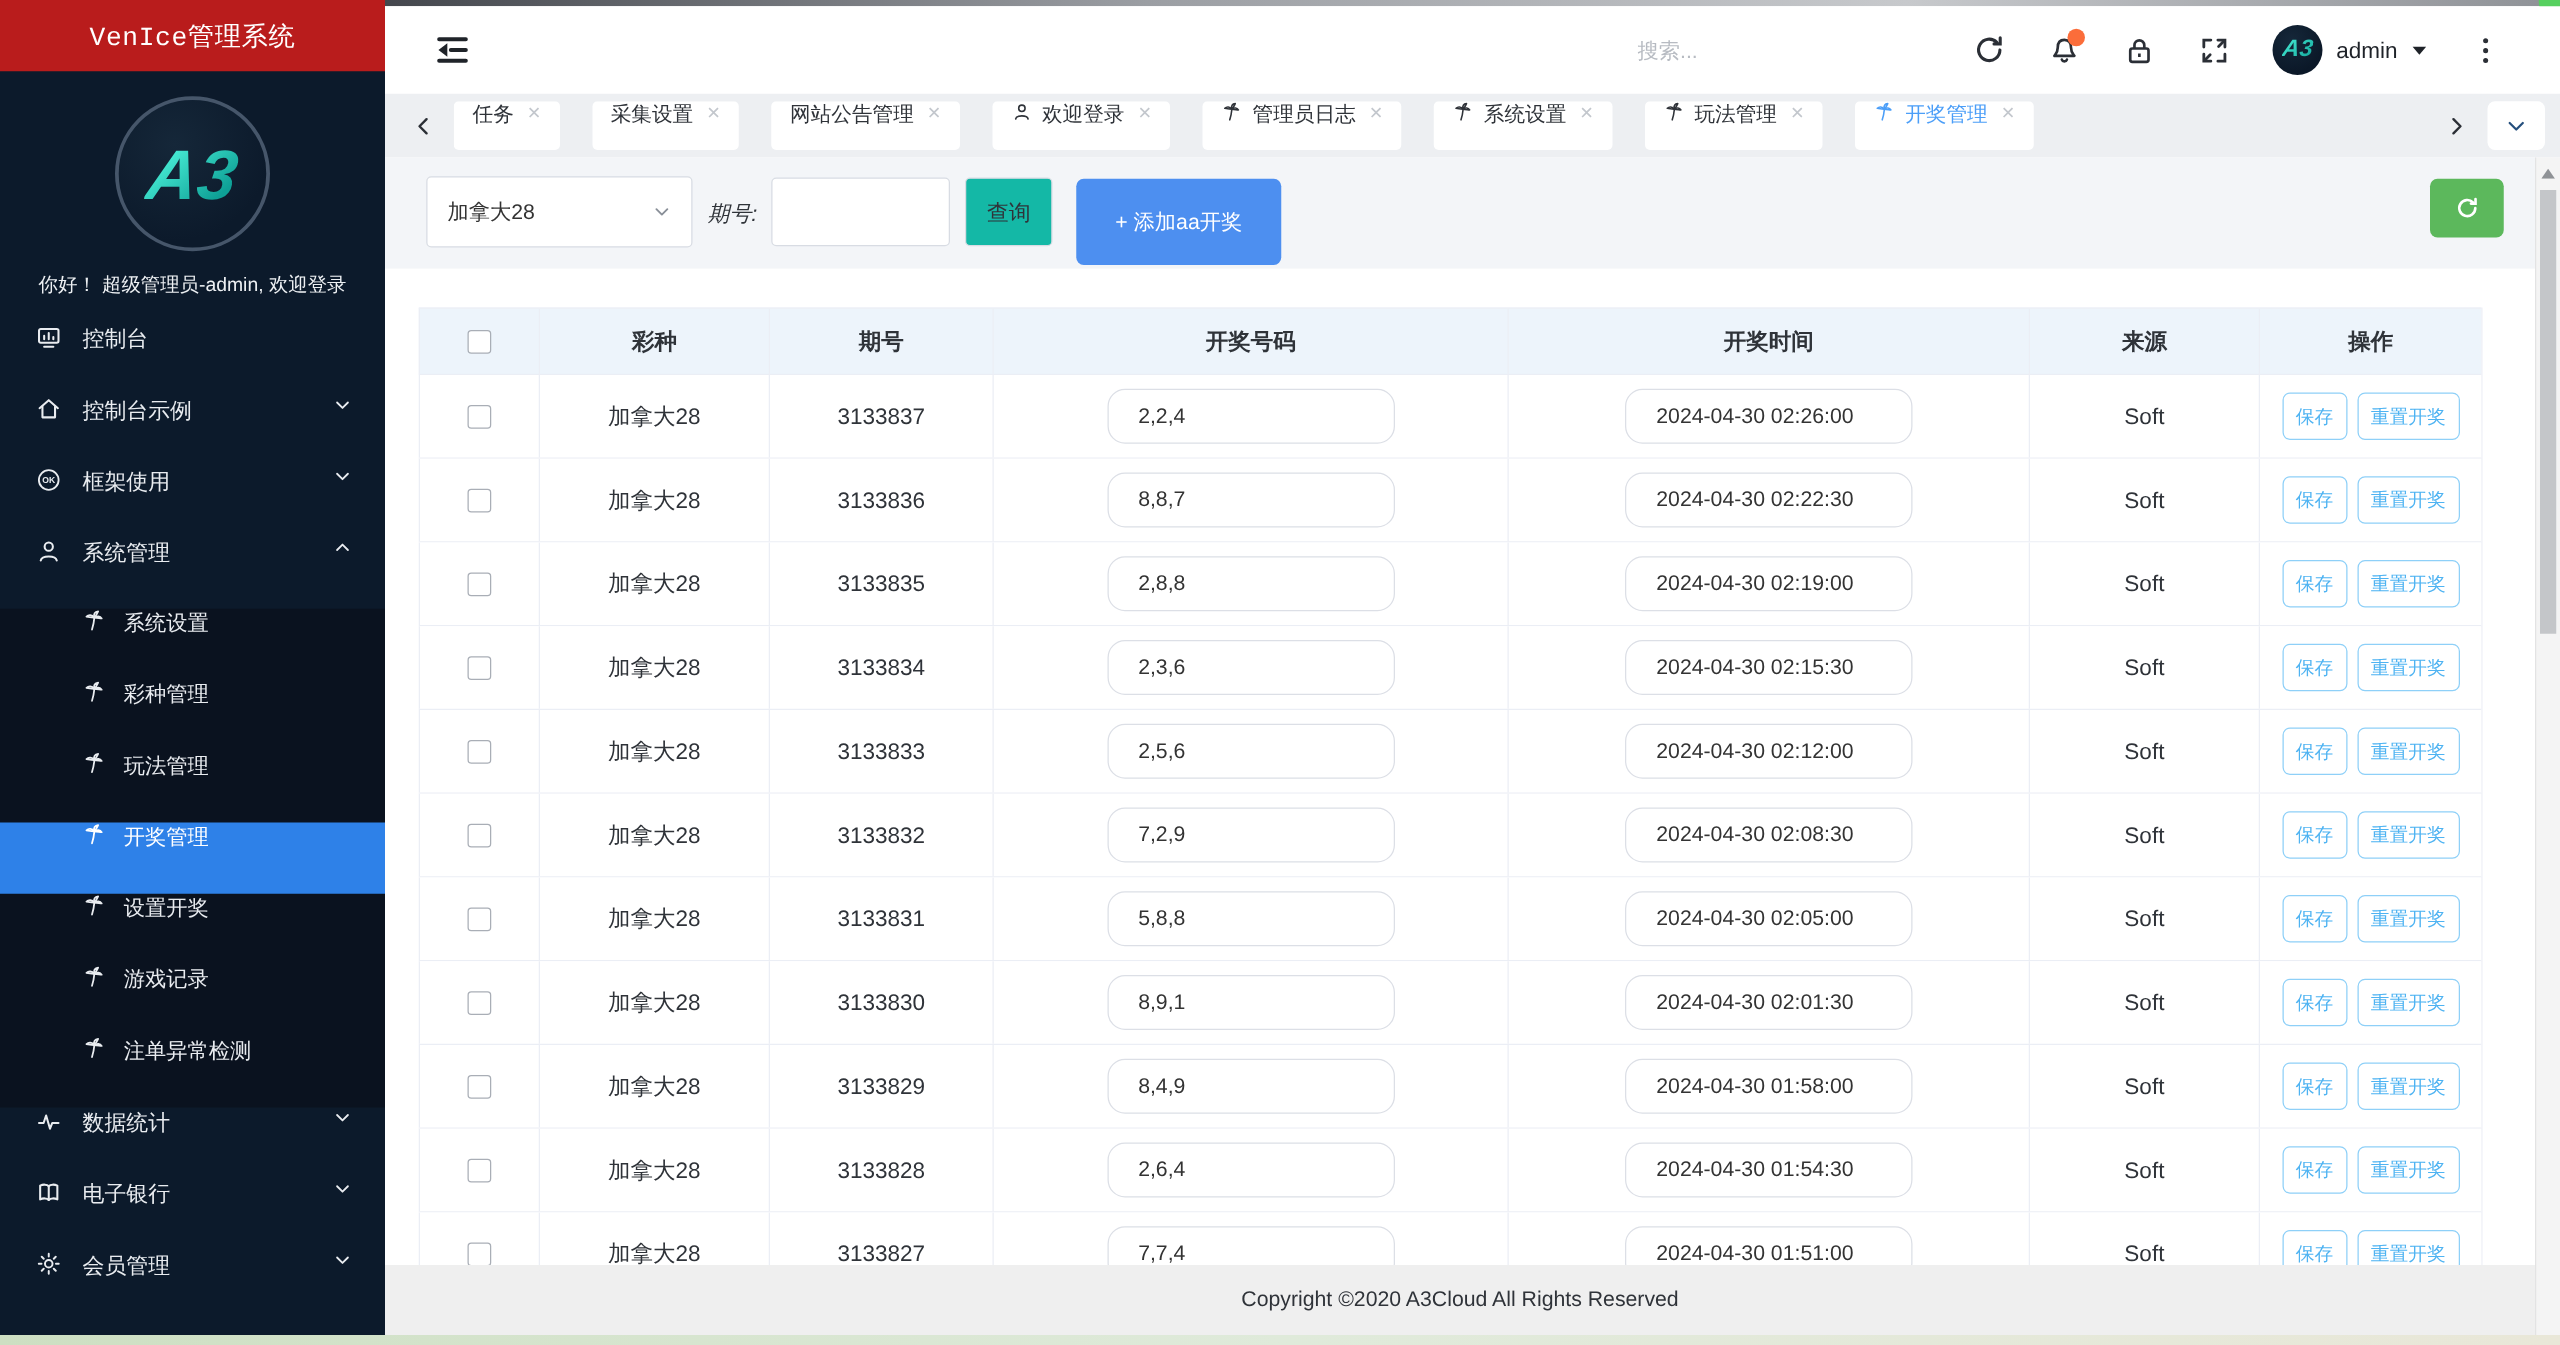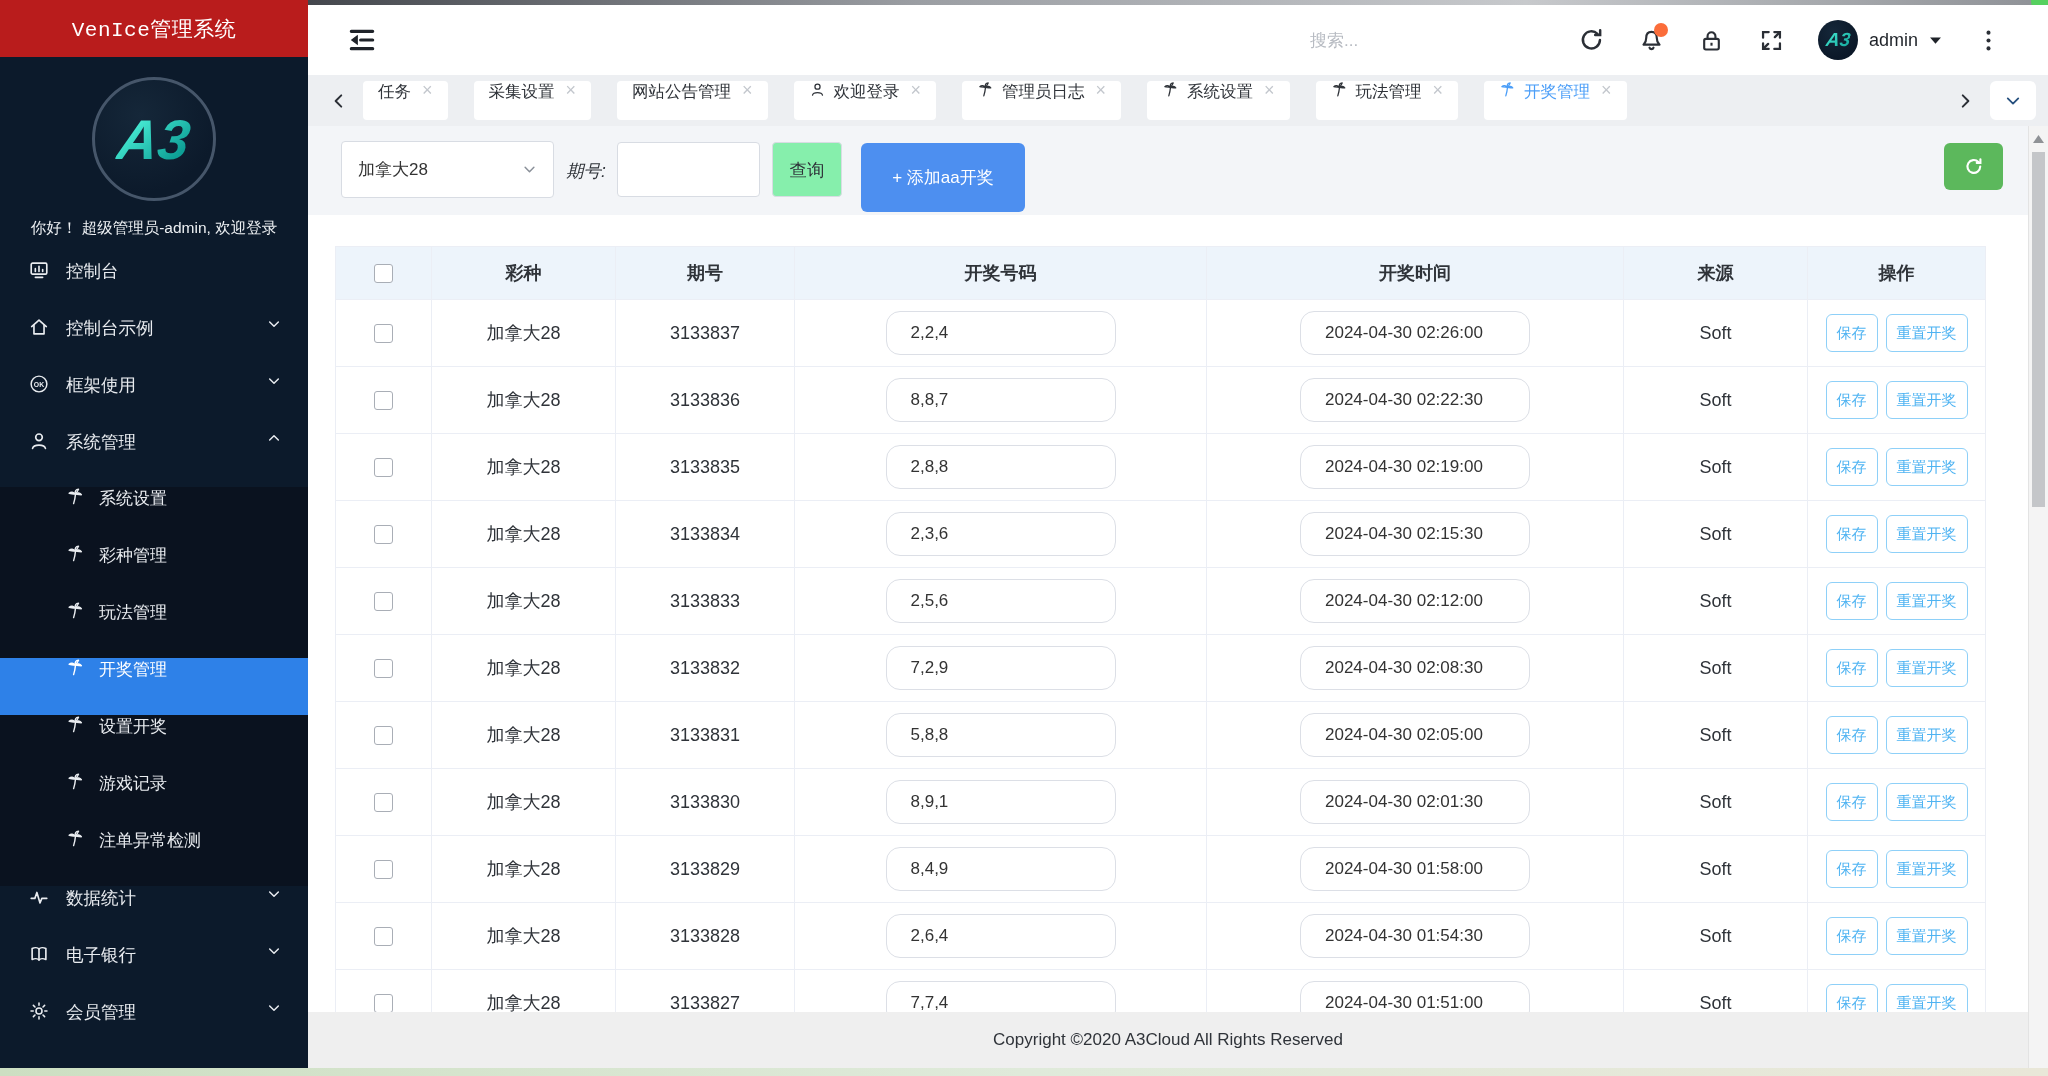--- a/index.html
+++ b/index.html
@@ -73,21 +73,21 @@
   .toolbar{position:absolute;left:308px;top:126px;width:1720px;height:89px;background:#f3f5f8;}
   .lottery-select{position:absolute;left:33px;top:15px;width:213px;height:57px;background:#fff;
                   border:1px solid #d8dce3;border-radius:4px;display:flex;align-items:center;
                   padding:0 16px;box-sizing:border-box;font-size:17px;color:#333;cursor:pointer;}
   .lottery-select .sel-label{flex:1;}
   .sel-chevron svg{width:15px;height:15px;}
   .period-label{position:absolute;left:258px;top:0;height:89px;display:flex;align-items:center;
                 font-size:17.5px;color:#2f3339;font-style:italic;}
   .period-input{position:absolute;left:309px;top:16px;width:143px;height:55px;border:1px solid #d8dce3;
                 border-radius:4px;box-sizing:border-box;padding:0 12px;font-size:17px;font-family:inherit;outline:none;}
-  .query-btn{position:absolute;left:464px;top:16px;width:70px;height:55px;background:#86efac;
+  .query-btn{position:absolute;left:464px;top:16px;width:70px;height:55px;background:#14b8a6;
              border:1px solid #d8dce3;border-radius:4px;font-size:17.5px;color:#2f3339;
              font-family:inherit;cursor:pointer;}
   .add-btn{position:absolute;left:553px;top:17px;width:164px;height:69px;background:#4d8ff0;border:none;
            border-radius:6px;color:#fff;font-size:17px;font-family:inherit;cursor:pointer;}
   .refresh-btn{position:absolute;left:1636px;top:17px;width:59px;height:47px;background:#5cb85c;border:none;
                border-radius:6px;cursor:pointer;display:flex;align-items:center;justify-content:center;}
   .refresh-btn svg{width:22px;height:22px;}
 
   
   .main{position:absolute;left:308px;top:215px;width:1720px;height:797px;background:#fff;}

